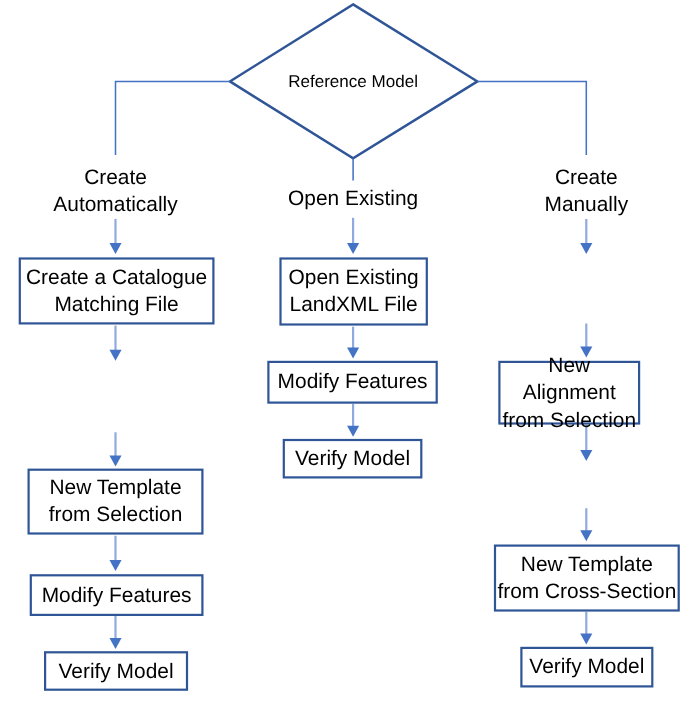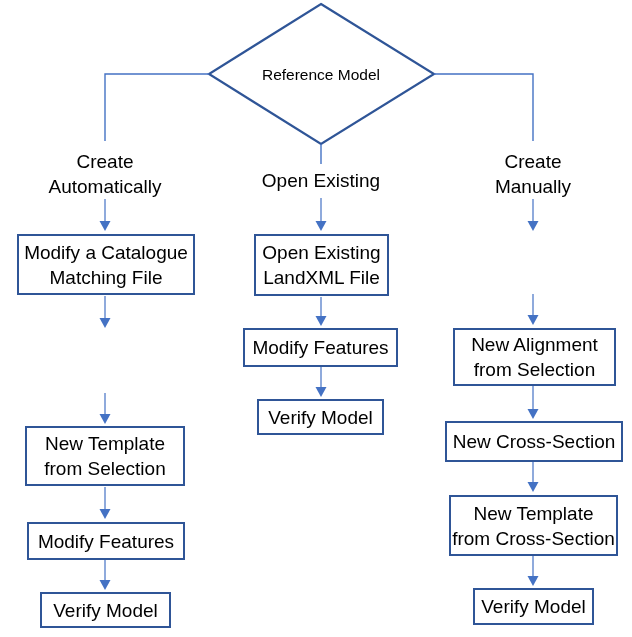--- a/index.html
+++ b/index.html
@@ -110,32 +110,31 @@
   </svg>
 
   <div class="diamond-label" style="left:221px; top:60px; width:200px; height:28px;">Reference Model</div>
 
   <div class="branch-label" style="left:45px; top:150px; width:120px; height:48px;">Create
 Automatically</div>
   <div class="branch-label" style="left:251px; top:167px; width:140px; height:26px;">Open Existing</div>
   <div class="branch-label" style="left:473px; top:150px; width:120px; height:48px;">Create
 Manually</div>
 
-  <div class="node" style="left:17px; top:234px; width:178px; height:61px;">Modify a Catalogue
+  <div class="node" style="left:17px; top:234px; width:178px; height:61px;">Create a Catalogue
 Matching File</div>
   <div class="node" style="left:25px; top:426px; width:160px; height:60px;">New Template
 from Selection</div>
   <div class="node" style="left:27px; top:522px; width:158px; height:38px;">Modify Features</div>
   <div class="node" style="left:40px; top:592px; width:131px; height:36px;">Verify Model</div>
 
   <div class="node" style="left:254px; top:234px; width:135px; height:62px;">Open Existing
 LandXML File</div>
   <div class="node" style="left:243px; top:328px; width:155px; height:39px;">Modify Features</div>
   <div class="node" style="left:257px; top:399px; width:127px; height:36px;">Verify Model</div>
 
-  <div class="node" style="left:453px; top:328px; width:163px; height:58px;">New Alignment
+  <div class="node" style="left:453px; top:328px; width:129px; height:58px;">New Alignment
 from Selection</div>
-  <div class="node" style="left:445px; top:421px; width:178px; height:41px;">New Cross-Section</div>
   <div class="node" style="left:449px; top:495px; width:169px; height:61px;">New Template
 from Cross-Section</div>
   <div class="node" style="left:473px; top:588px; width:121px; height:37px;">Verify Model</div>
 
 </div>
 
 </body></html>

